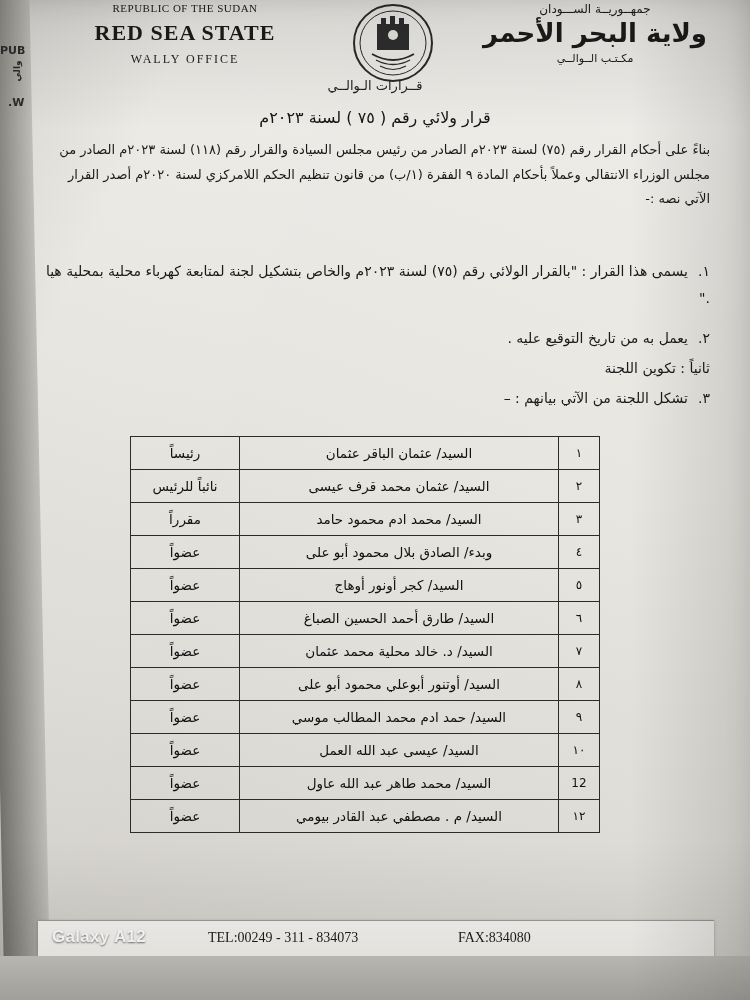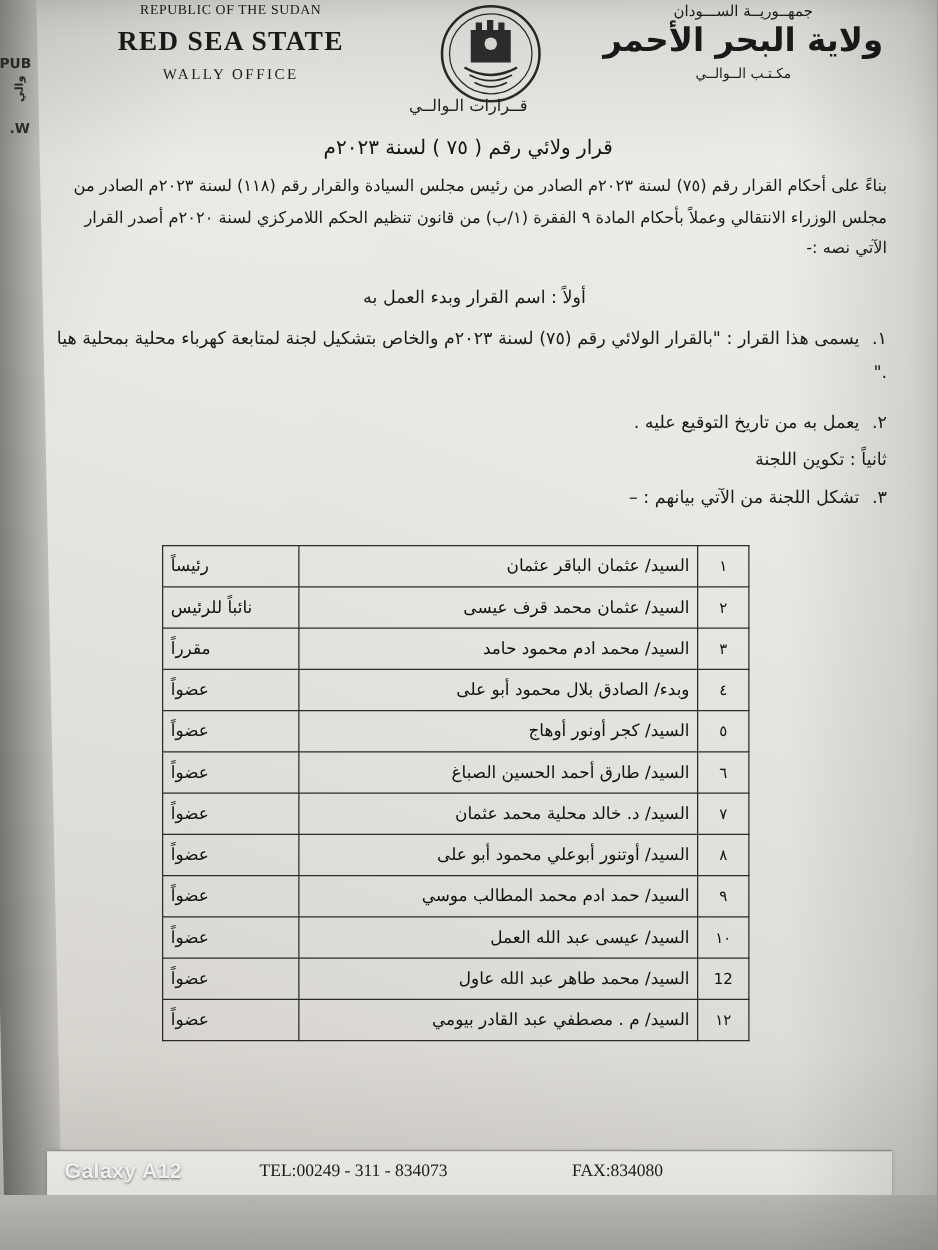--- a/index.html
+++ b/index.html
@@ -181,24 +181,25 @@
     border: 1px solid #2b2b2b;
     padding: 5px 6px;
     height: 22px;
   }
   td.idx {
     width: 28px;
     text-align: center;
     font-size: 12px;
   }
   td.nm {
+    text-align: center;
   }
   td.role {
     width: 96px;
-    text-align: left;
+    text-align: center;
   }
 
   
   .bottom-bar {
     position: absolute;
     left: 38px;
     top: 920px;
     width: 676px;
     height: 36px;
     background: #f4f3f0;
@@ -300,21 +301,20 @@
         <div class="r3">مكـتـب الــوالــي</div>
       </div>
 
       <div class="hdr-sub">قــرارات الـوالــي</div>
     </div>
 
     <div class="doc-title">قرار ولائي رقم ( ٧٥ ) لسنة ٢٠٢٣م</div>
 
     <div class="para" id="preamble">بناءً على أحكام القرار رقم (٧٥) لسنة ٢٠٢٣م الصادر من رئيس مجلس السيادة والقرار رقم (١١٨) لسنة ٢٠٢٣م الصادر من مجلس الوزراء الانتقالي وعملاً بأحكام المادة ٩ الفقرة (١/ب) من قانون تنظيم الحكم اللامركزي لسنة ٢٠٢٠م أصدر القرار الآتي نصه :-</div>
 
-    <div class="para" id="sec1">أولاً : اسم القرار وبدء العمل به</div>
 
     <div class="para" id="item1">
       <span class="num">١.</span><span>يسمى هذا القرار : "بالقرار الولائي رقم (٧٥) لسنة ٢٠٢٣م والخاص بتشكيل لجنة لمتابعة كهرباء محلية بمحلية هيا ."</span>
     </div>
 
     <div class="para" id="item2">
       <span class="num">٢.</span><span>يعمل به من تاريخ التوقيع عليه .</span>
     </div>
 
     <div class="para" id="sec2">ثانياً : تكوين اللجنة</div>

